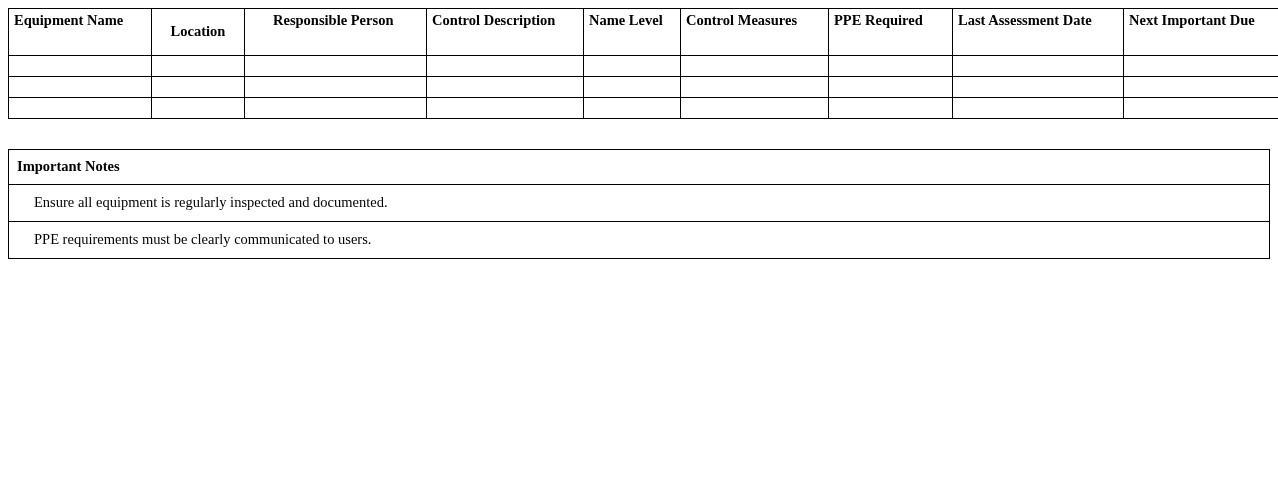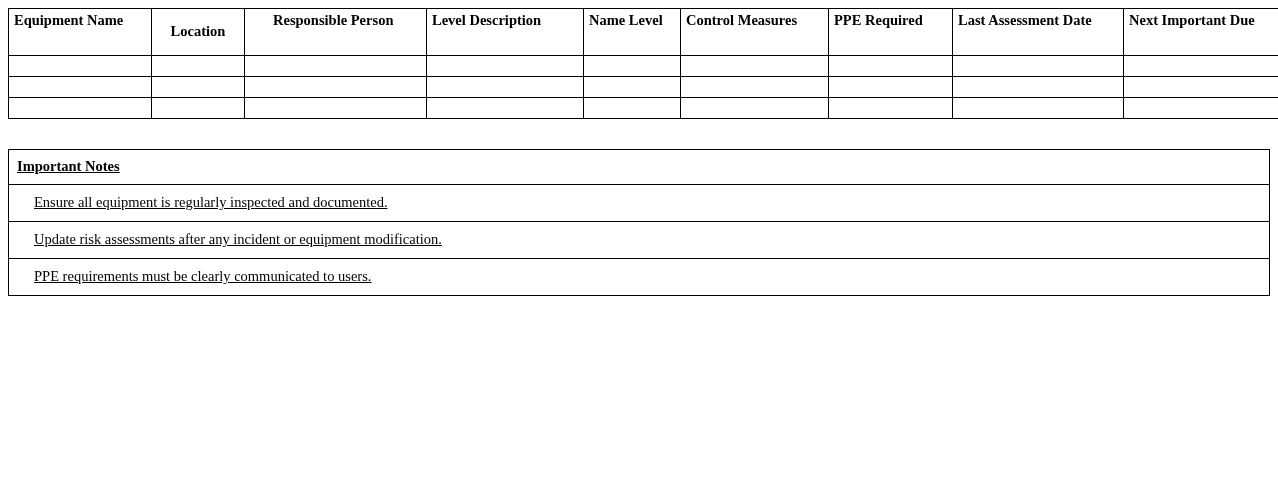--- a/index.html
+++ b/index.html
@@ -64,21 +64,20 @@
   }
 
   
   .table-gap {
     height: 30px;
   }
 
   
   .notes-table {
     width: 1262px;
-    text-decoration: underline;
   }
   .notes-table td {
     height: 24px;
     padding: 6px 25px;
     vertical-align: middle;
   }
   .notes-table td.notes-header {
     font-weight: bold;
     padding: 5px 8px;
   }
@@ -87,21 +86,21 @@
 <body>
 
 <div class="page">
 
   <table class="assessment-table">
     <thead>
       <tr>
         <th class="col-equipment">Equipment Name</th>
         <th class="col-location">Location</th>
         <th class="col-responsible">Responsible Person</th>
-        <th class="col-hazard">Level Description</th>
+        <th class="col-hazard">Control Description</th>
         <th class="col-risk">Name Level</th>
         <th class="col-control">Control Measures</th>
         <th class="col-ppe">PPE Required</th>
         <th class="col-last">Last Assessment Date</th>
         <th class="col-next">Next Important Due</th>
         <th class="col-comments">Comments</th>
       </tr>
     </thead>
     <tbody>
       <tr>
@@ -147,21 +146,18 @@
 
   <table class="notes-table">
     <tbody>
       <tr>
         <td class="notes-header">Important Notes</td>
       </tr>
       <tr>
         <td>Ensure all equipment is regularly inspected and documented.</td>
       </tr>
       <tr>
-        <td>Update risk assessments after any incident or equipment modification.</td>
-      </tr>
-      <tr>
         <td>PPE requirements must be clearly communicated to users.</td>
       </tr>
     </tbody>
   </table>
 
 </div>
 
 </body></html>

